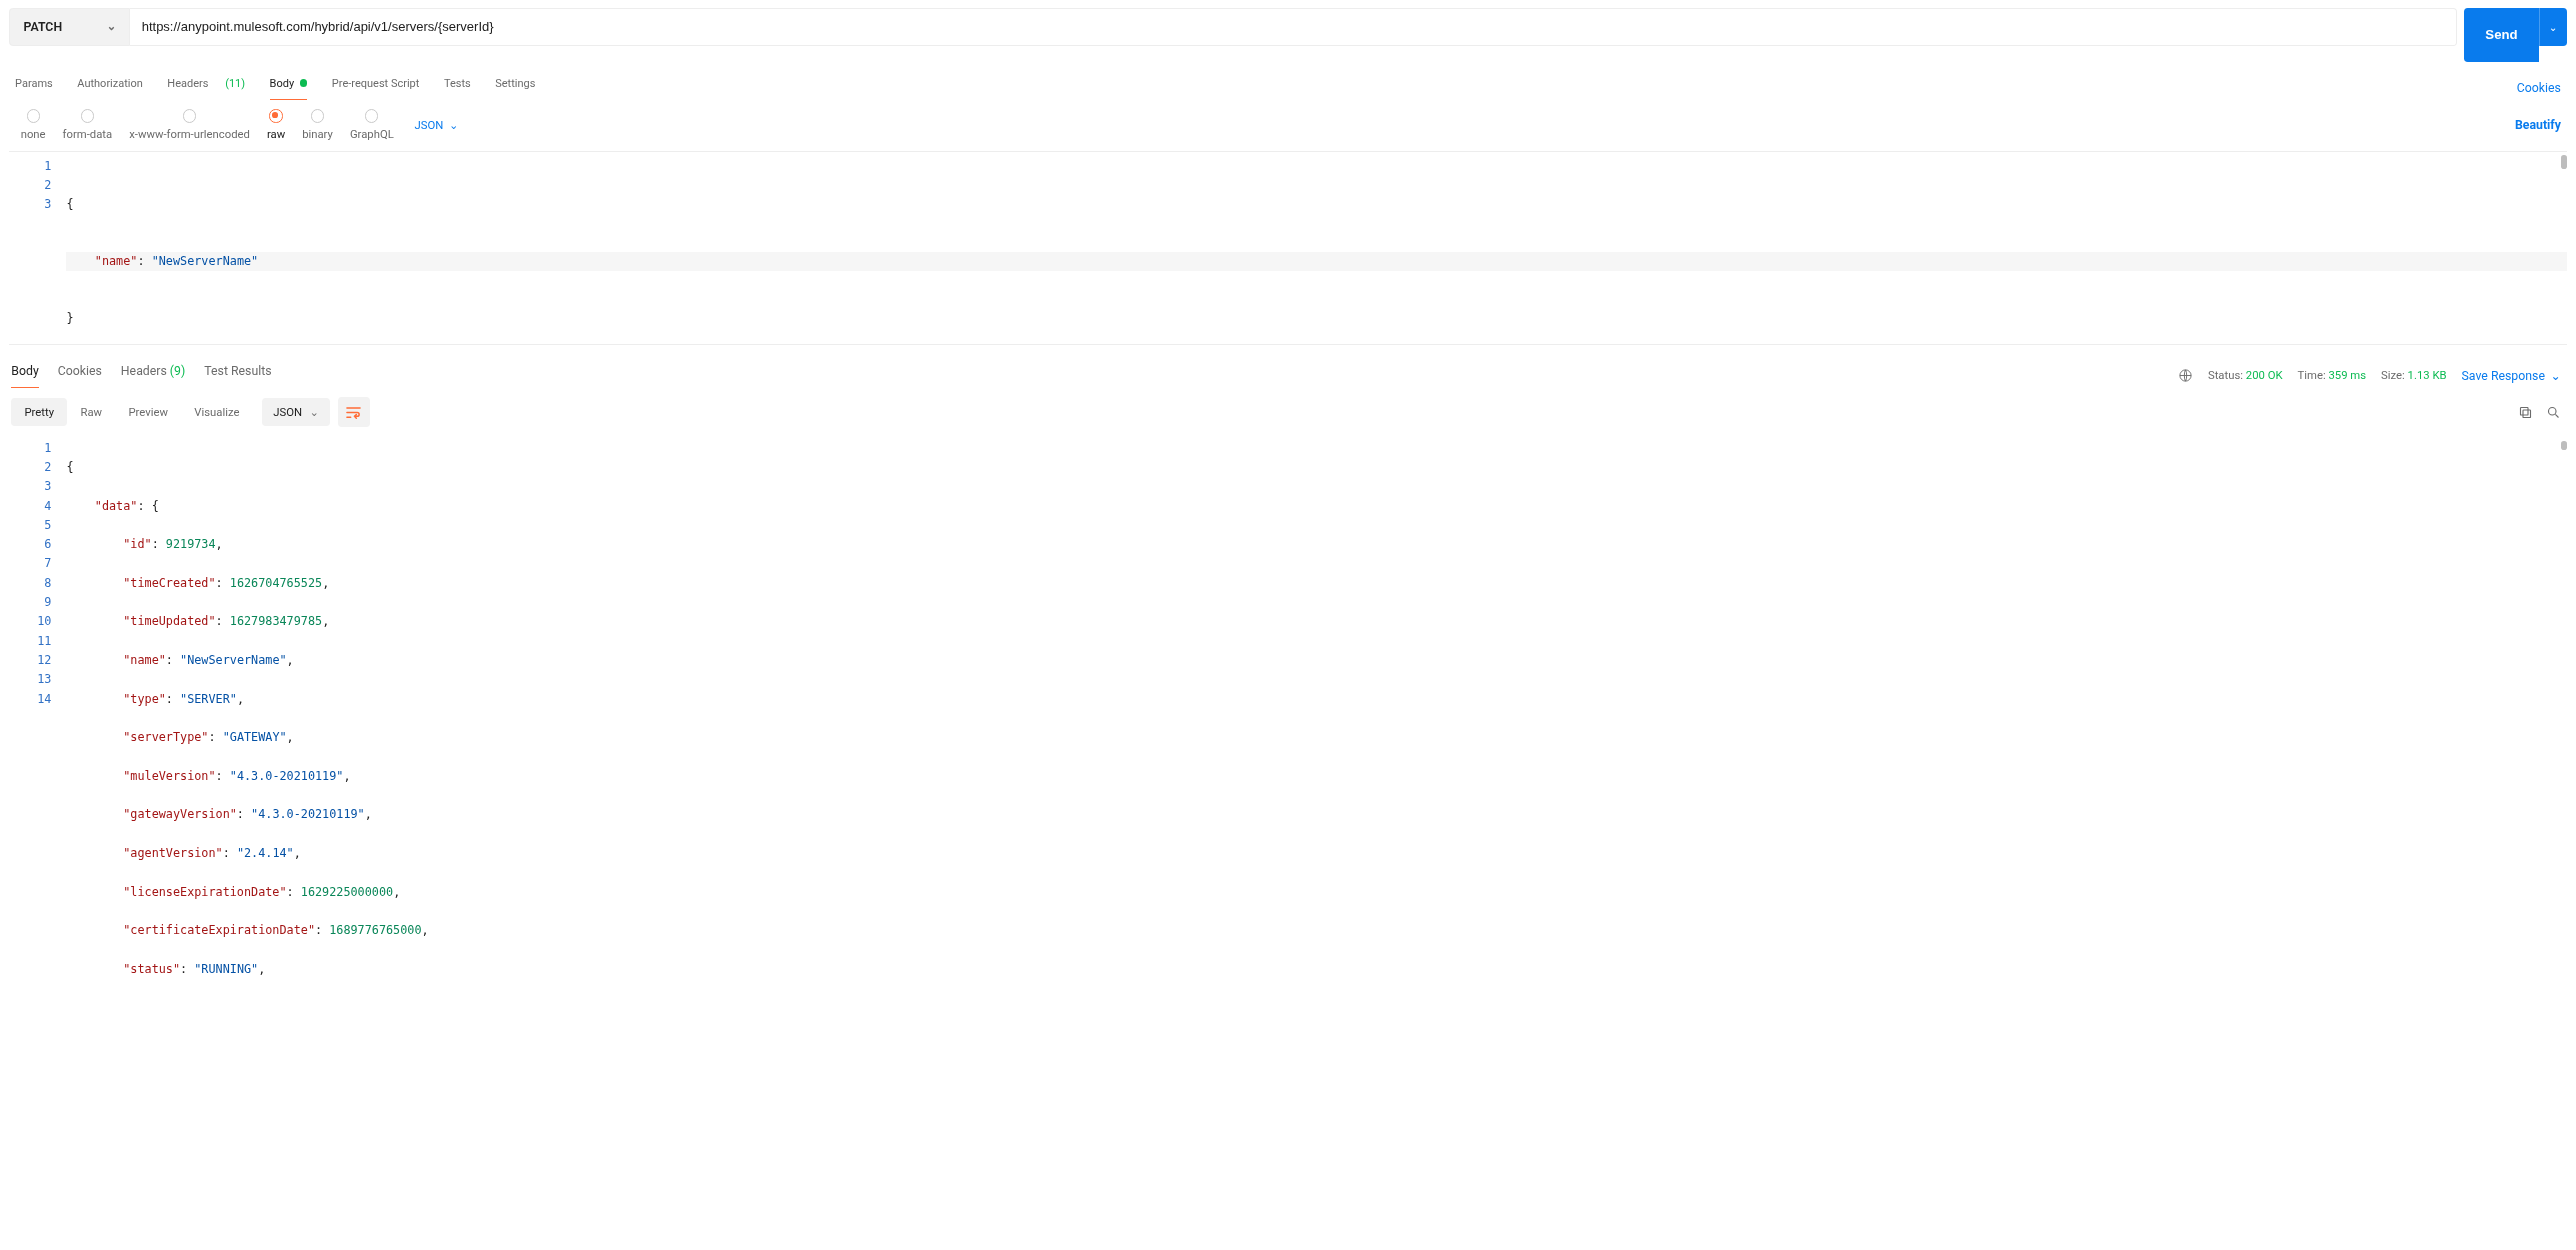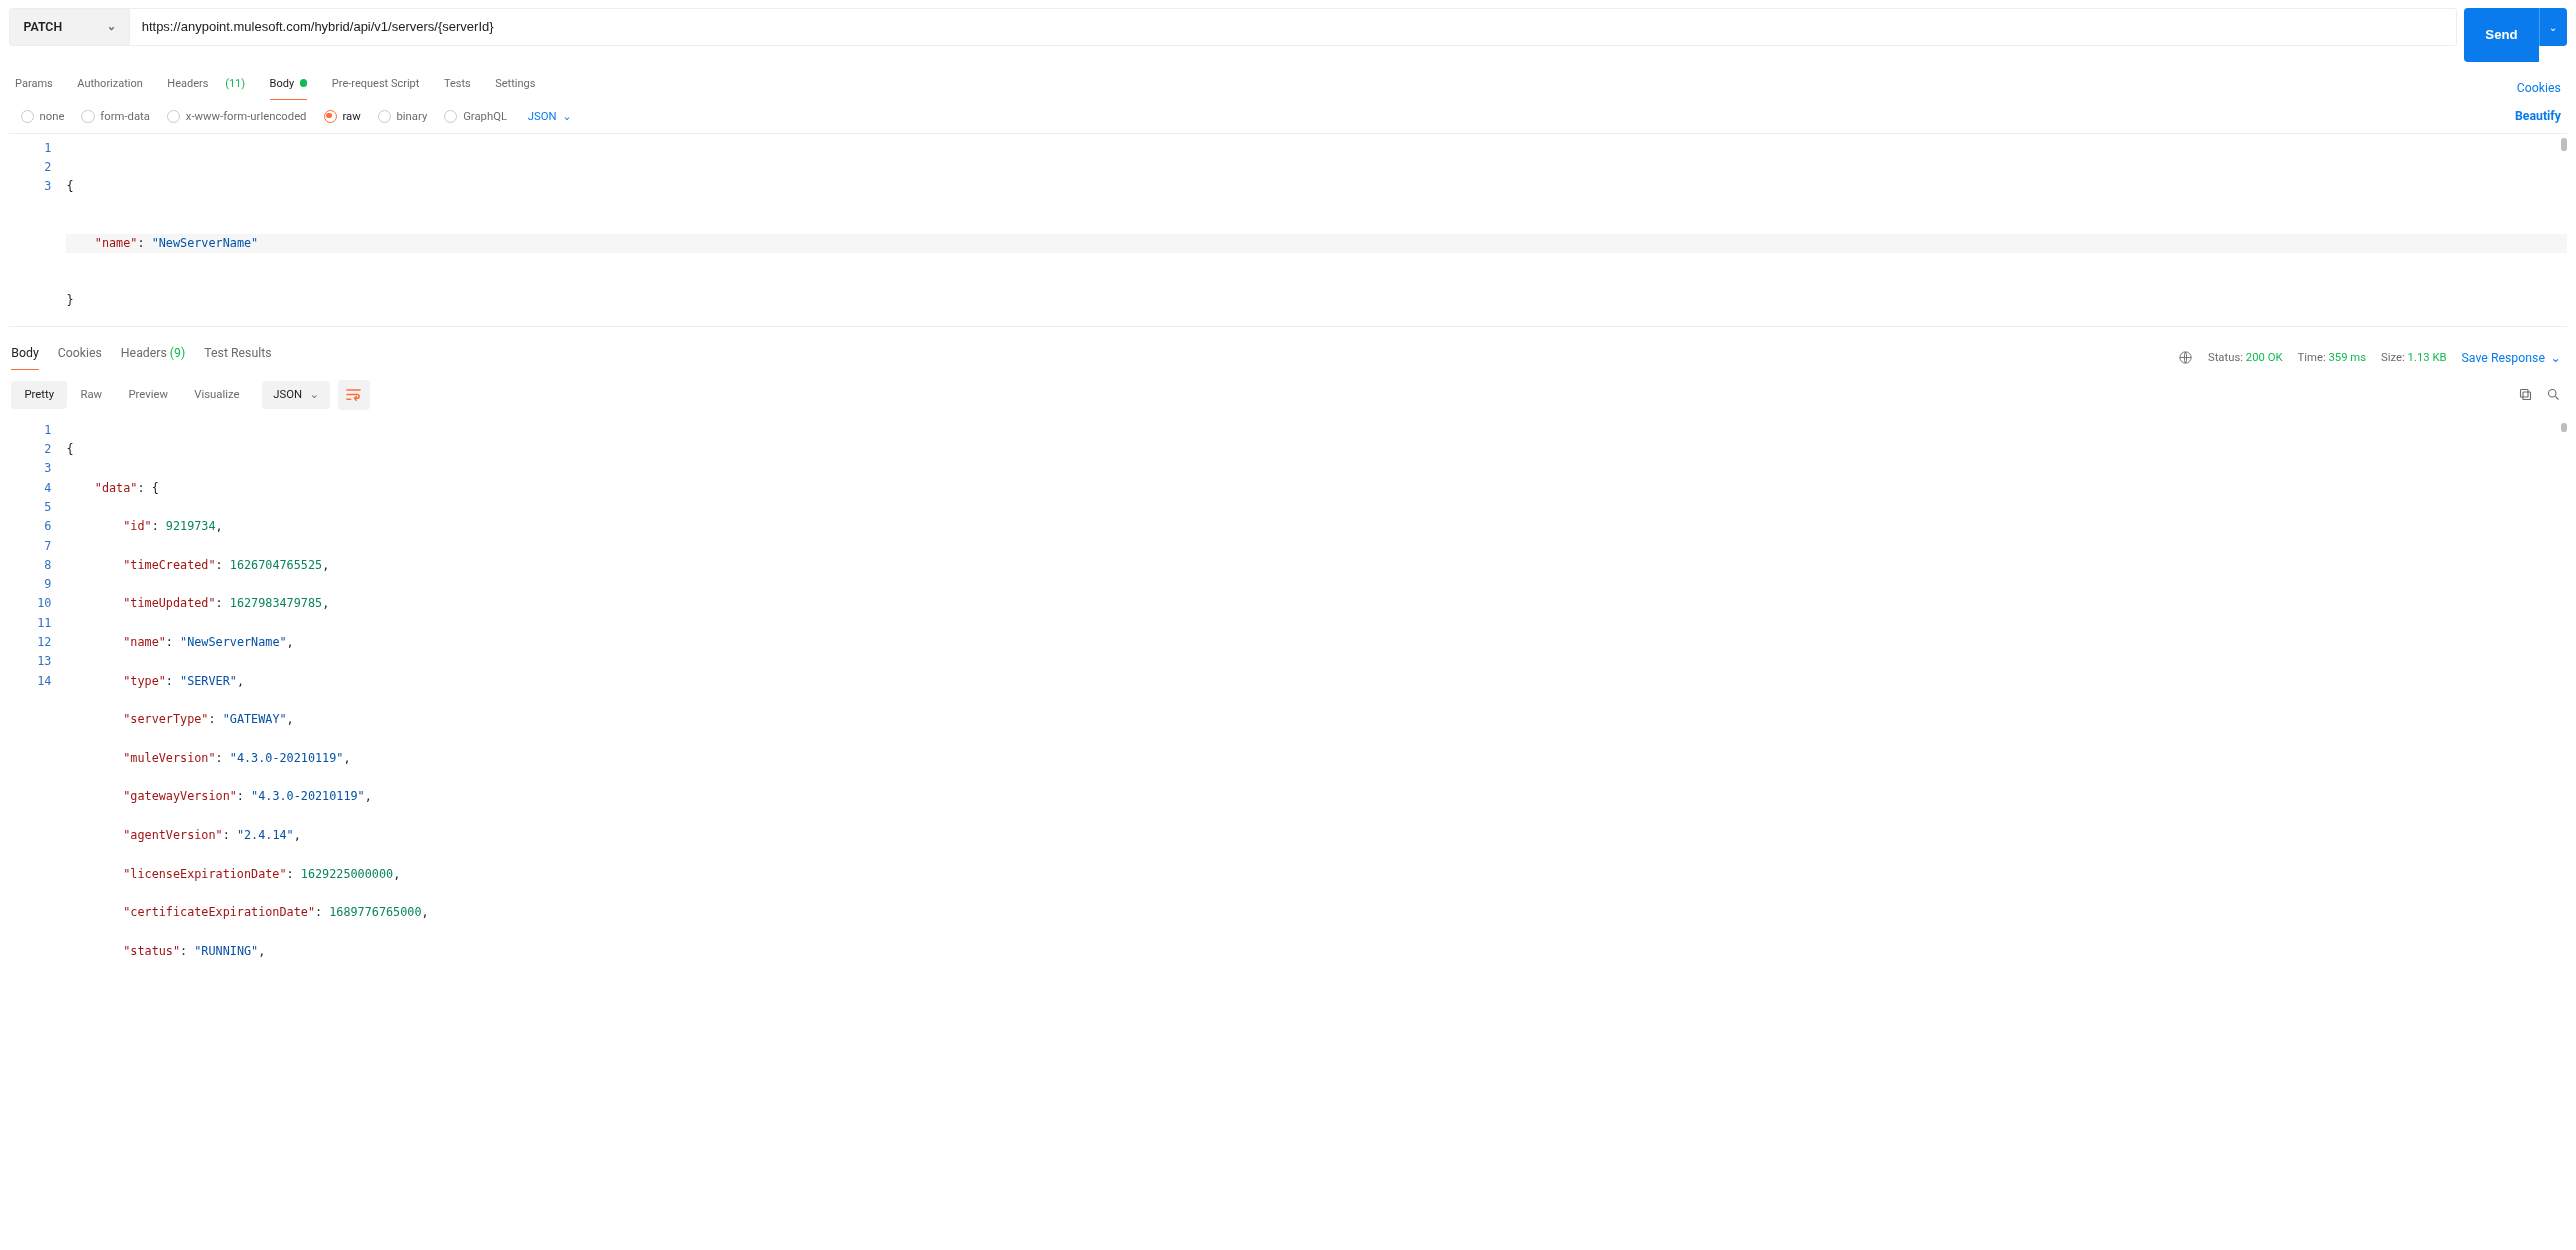--- a/index.html
+++ b/index.html
@@ -88,21 +88,21 @@
   .tab .count { color:#0cbb52;margin-left:11px; }
   .tab .dot { width:7.5px; height:7.5px; border-radius:50%; background:#0cbb52; display:inline-block; }
   .cookies-link { color:#097bed; font-size:12.3px; cursor:pointer; }
 
   .body-type-row {
     display:flex; align-items:center; justify-content:space-between;
     padding: 9.4px 5.7px 9.4px 11.3px;
     border-bottom: 0.9px solid #ededed;
   }
   .radios { display:flex; gap:17px; align-items:center; }
-  .radio { display:flex; align-items:center; gap:5.7px; font-size:11.3px; color:#6b6b6b; cursor:pointer; }
+  .radio { display:flex; align-items:center; gap:5.7px; font-size:11.3px; color:#6b6b6b; cursor:pointer;flex-direction:column; }
   .radio .circ {
     width:13.2px; height:13.2px; border-radius:50%; border:1.9px solid #c9c9c9; display:inline-block; position:relative;
   }
   .radio.selected { color:#212121; }
   .radio.selected .circ { border-color:#ff6c37; }
   .radio.selected .circ::after {
     content:""; position:absolute; top:1.9px; left:1.9px; width:5.7px; height:5.7px; border-radius:50%; background:#ff6c37;
   }
   .lang-dd { color:#097bed; font-size:11.3px; cursor:pointer; display:flex; align-items:center; gap:5.7px; margin-left: 3.8px; }
   .beautify { color:#097bed; font-size:12.3px; cursor:pointer;font-weight:bold; }

